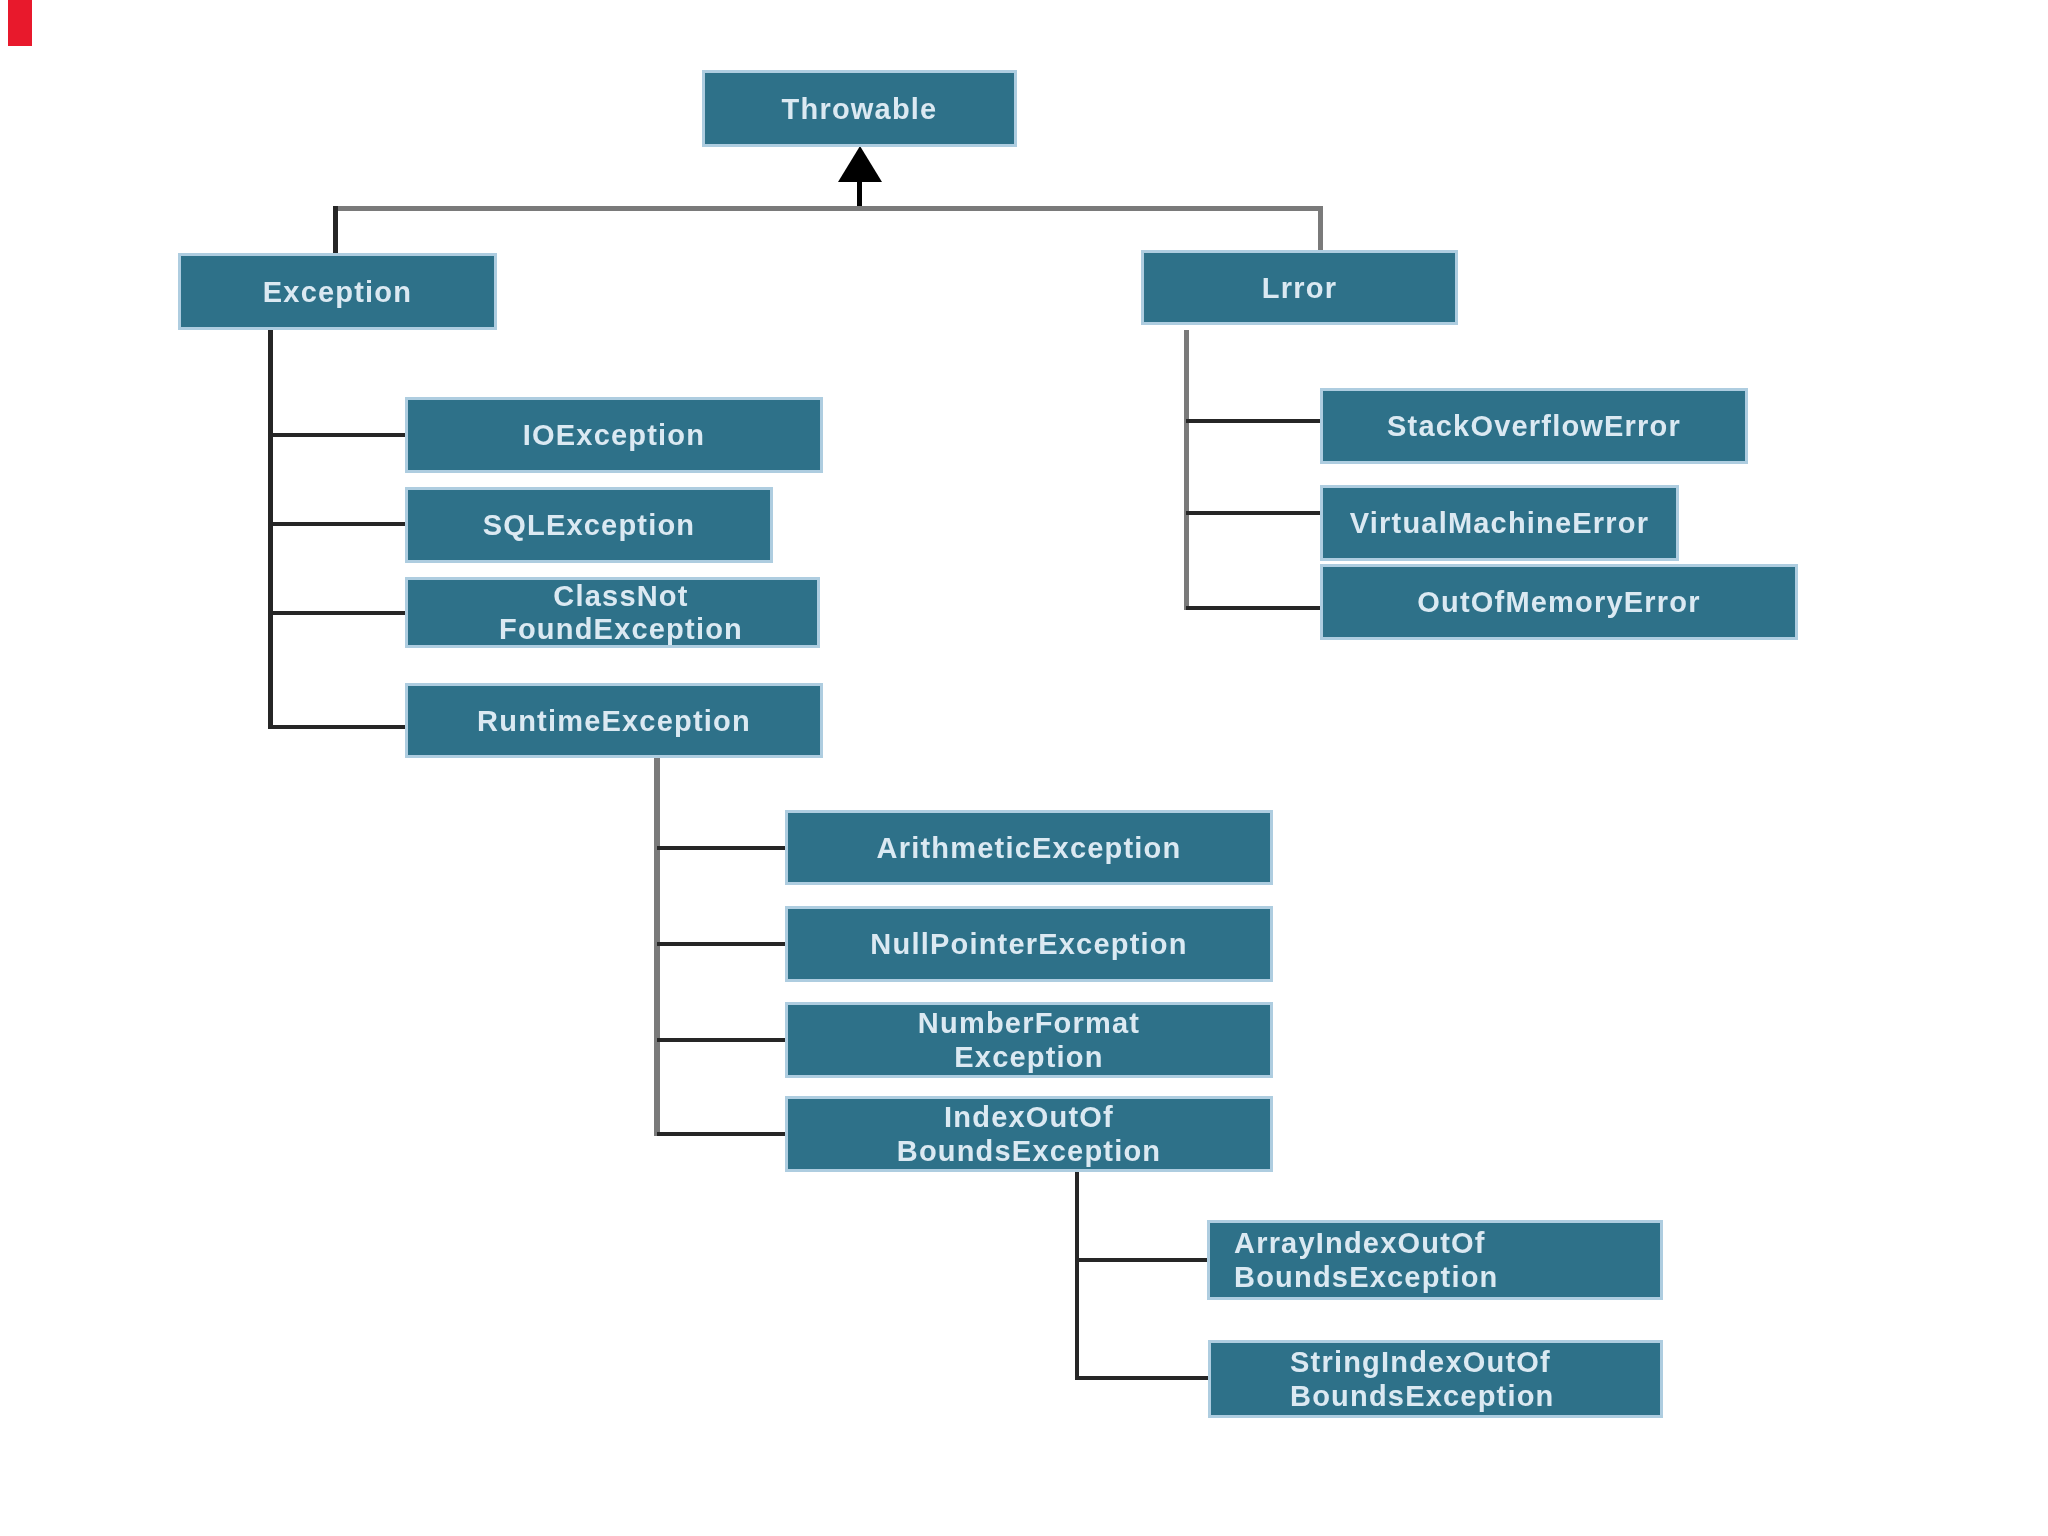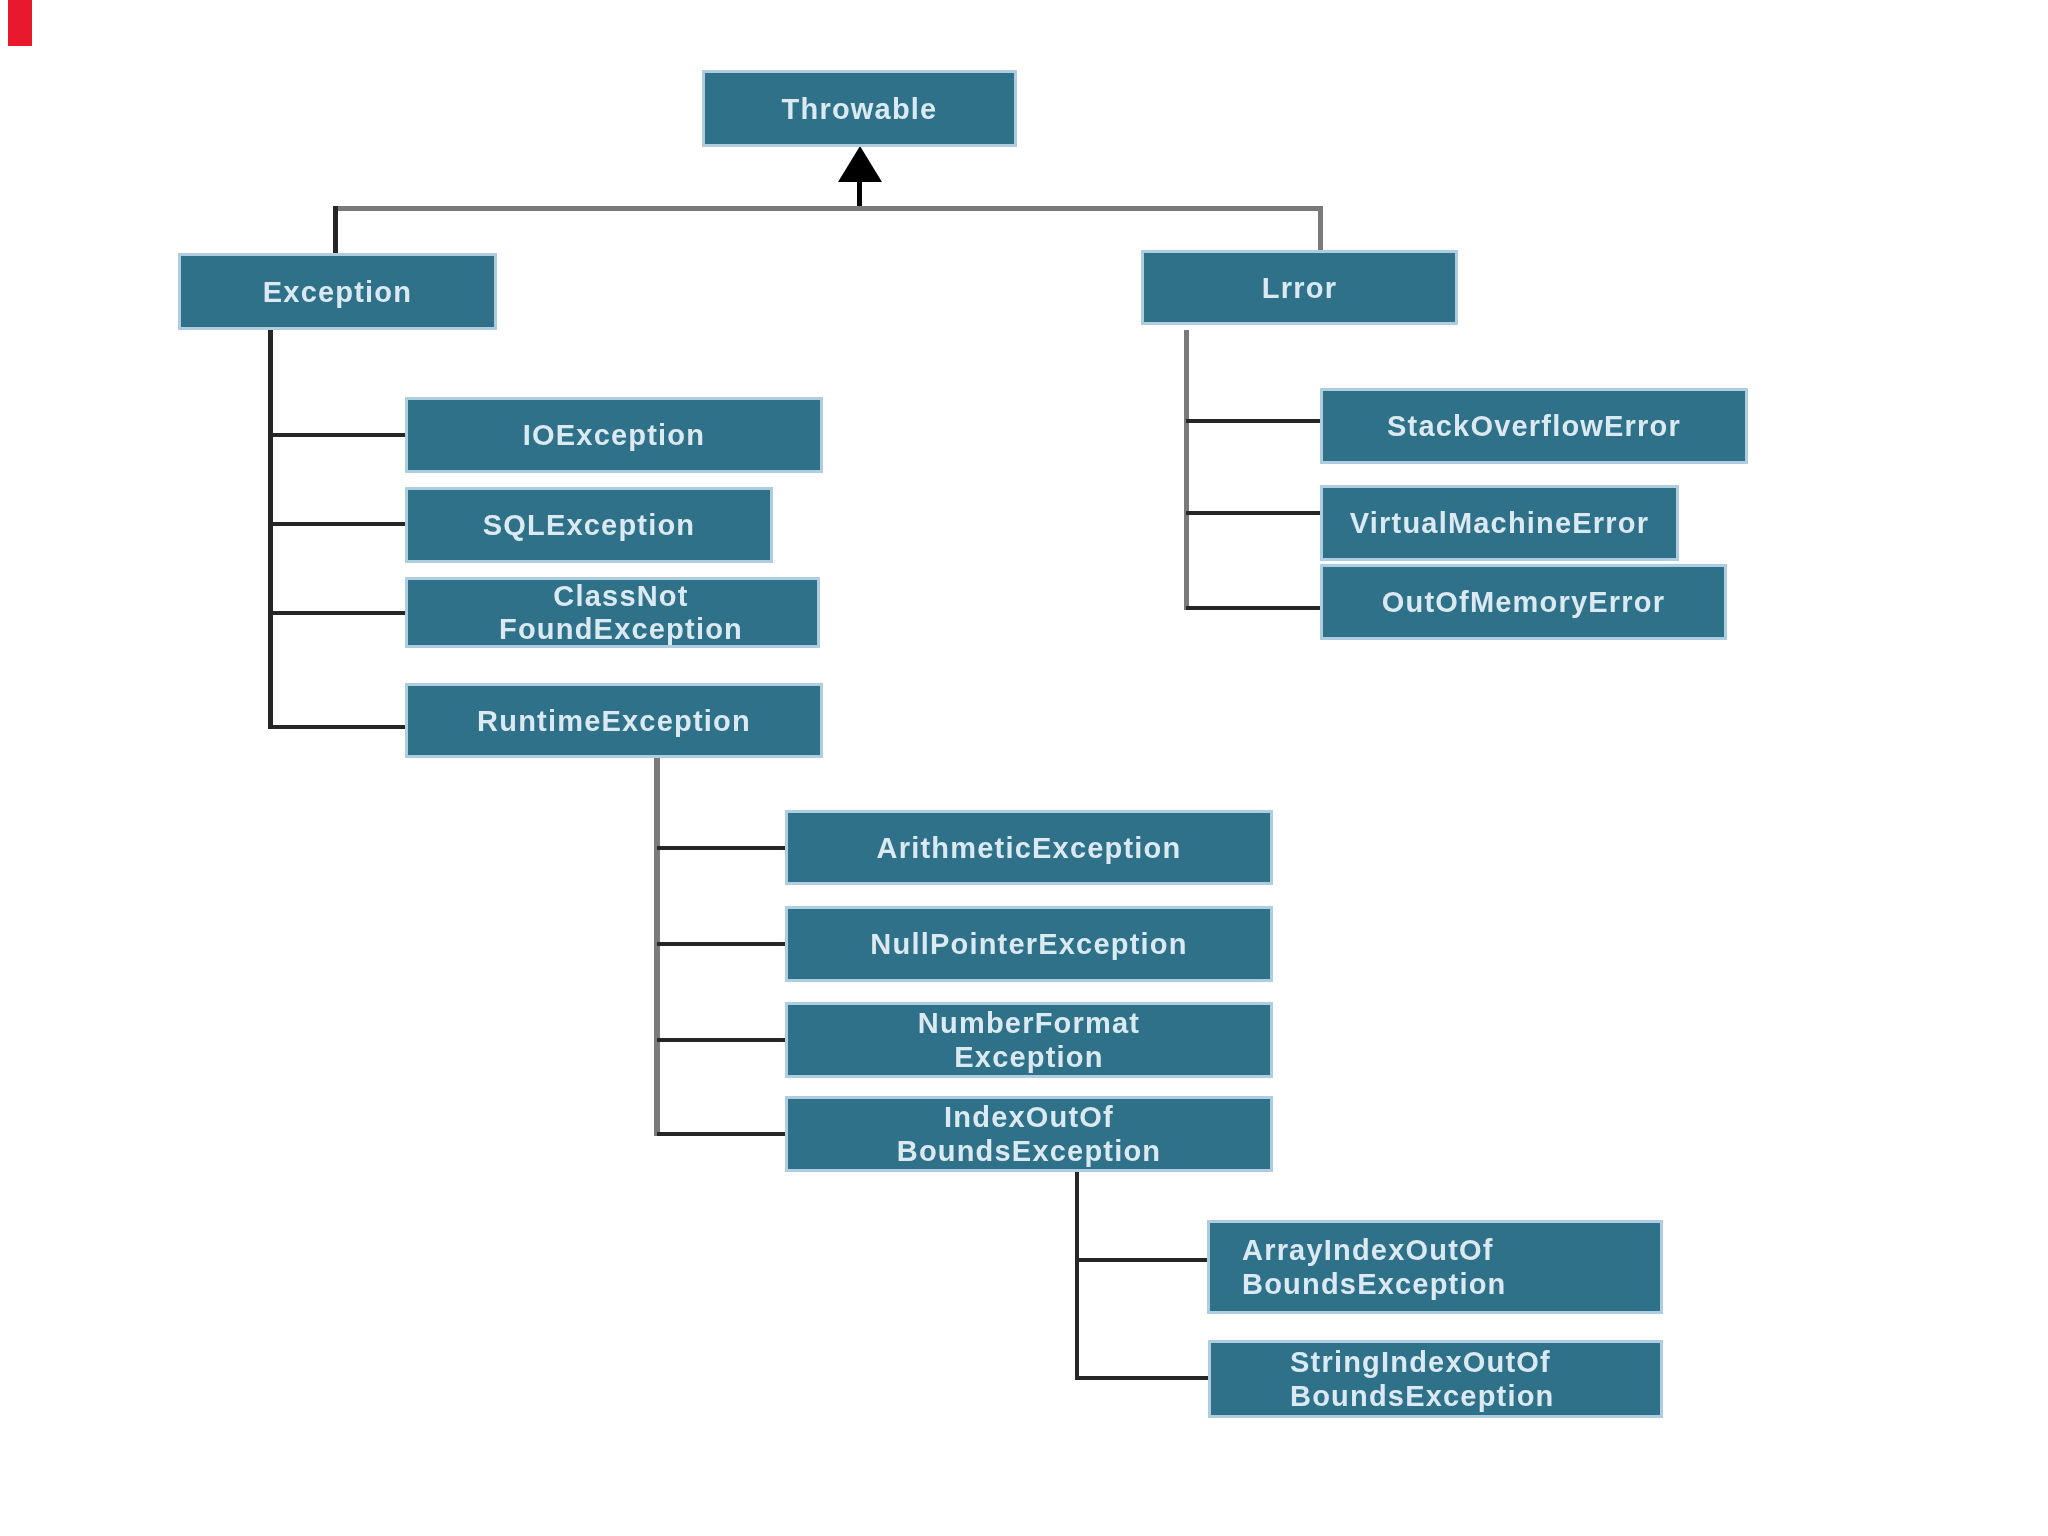--- a/index.html
+++ b/index.html
@@ -127,35 +127,35 @@
   <div class="node" style="left:785px;top:1002px;width:488px;height:76px;">
     <span>NumberFormat</span>
     <span>Exception</span>
   </div>
 
   <div class="node" style="left:785px;top:1096px;width:488px;height:76px;">
     <span>IndexOutOf</span>
     <span>BoundsException</span>
   </div>
 
-  <div class="node align-left" style="left:1207px;top:1220px;width:456px;height:94px;padding-left:32px;">
+  <div class="node align-left" style="left:1207px;top:1220px;width:456px;height:80px;padding-left:24px;">
     <span>ArrayIndexOutOf</span>
     <span>BoundsException</span>
   </div>
 
   <div class="node stacked align-left" style="left:1208px;top:1340px;width:455px;height:78px;padding-left:79px;">
     <span>StringIndexOutOf</span>
     <span>BoundsException</span>
   </div>
 
   <div class="node" style="left:1320px;top:388px;width:428px;height:76px;">
     <span>StackOverflowError</span>
   </div>
 
   <div class="node" style="left:1320px;top:478px;width:359px;height:76px;margin-top:7px;">
     <span>VirtualMachineError</span>
   </div>
 
-  <div class="node stacked" style="left:1320px;top:564px;width:407px;height:76px;">
+  <div class="node stacked" style="left:1320px;top:564px;width:478px;height:76px;">
     <span>OutOfMemoryError</span>
   </div>
 
 </div>
 
 </body></html>

